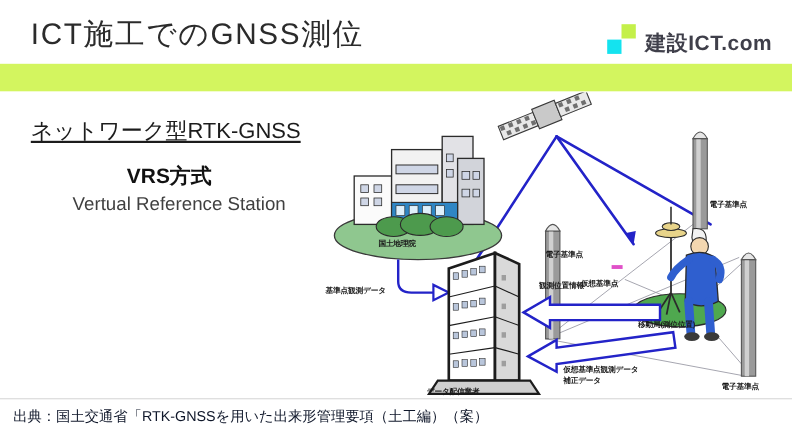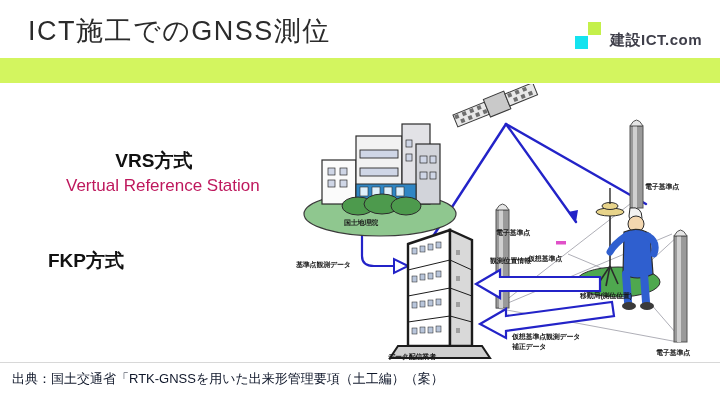--- a/index.html
+++ b/index.html
@@ -17,38 +17,38 @@
     color:#2b2b2b;white-space:nowrap;
   }
   .logo{
     position:absolute;right:18px;top:17px;
     display:flex;align-items:flex-end;height:34px;
   }
   .logo-marks{position:relative;width:30px;height:30px;margin-right:5px;}
   .sq-green{position:absolute;left:13px;top:1px;width:13px;height:13px;background:#c4f04a;}
   .sq-cyan{position:absolute;left:0px;top:15px;width:13px;height:13px;background:#14e3ef;}
   .logo-text{
-    font-size:15px;font-weight:bold;color:#3f3f4a;letter-spacing:.5px;
+    font-size:19px;font-weight:bold;color:#3f3f4a;letter-spacing:.5px;
     line-height:22px;
   }
   .greenbar{
     position:absolute;left:0;top:58px;width:720px;height:25px;
     background:#d3f55f;
   }
 
   
   .subhead{
     position:absolute;left:28px;top:105px;
     font-size:20px;color:#1c1c1c;
     text-decoration:underline;text-underline-offset:3px;
     white-space:nowrap;
   }
   .blk{position:absolute;left:48px;white-space:nowrap;}
   .blk .h{font-size:19px;font-weight:bold;color:#111;line-height:26px;}
-  .blk .l{font-size:17px;color:#be185d;line-height:23px;padding-left:18px;}
+  .blk .l{font-size:17px;color:#404040;line-height:23px;padding-left:18px;}
   #vrs{top:148px;text-align:center;}
   #fkp{top:248px;}
 
   
   .footrule{position:absolute;left:0;top:362px;width:720px;height:1px;background:#d8d8d8;}
   .footnote{
     position:absolute;left:12px;top:370px;
     font-size:13px;color:#0f172a;white-space:nowrap;
   }
 
@@ -70,28 +70,28 @@
   <div class="logo">
     <div class="logo-marks">
       <div class="sq-green"></div>
       <div class="sq-cyan"></div>
     </div>
     <div class="logo-text">建設ICT.com</div>
   </div>
 
   <div class="greenbar"></div>
 
+  <div class="subhead">ネットワーク型RTK-GNSS</div>
 
   <div class="blk" id="vrs">
     <div class="h">VRS方式</div>
     <div class="l">Vertual Reference Station</div>
   </div>
 
   <div class="blk" id="fkp">
-    <div class="h">FKP方式</div>
   </div>
 
   <div class="diagram">
     <svg width="420" height="276" viewBox="0 0 420 276">
 
       <g stroke="#9a9aa5" stroke-width="0.8" fill="none">
         <path d="M196 224 L268 168"></path>
         <path d="M196 224 L372 150"></path>
         <path d="M196 224 L378 258"></path>
         <path d="M268 168 L330 120"></path>

